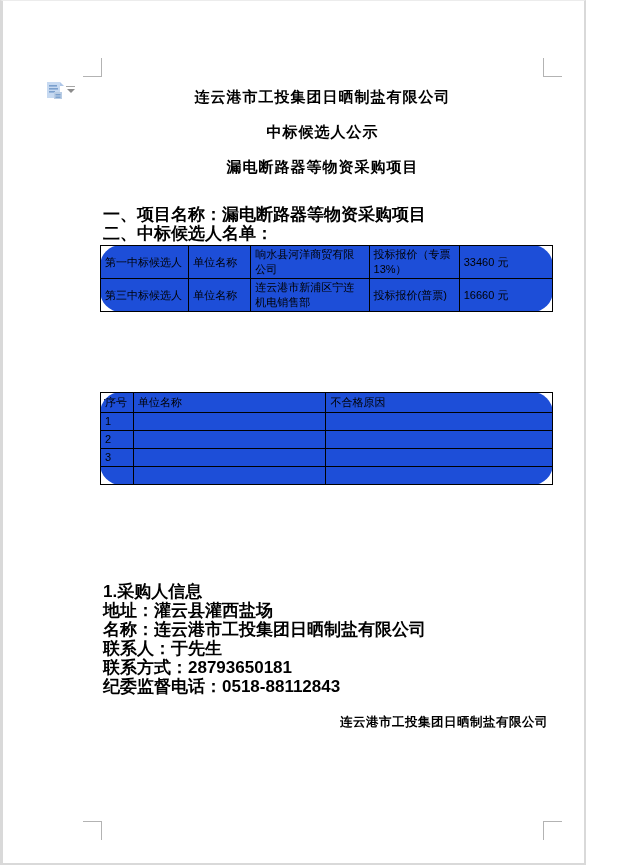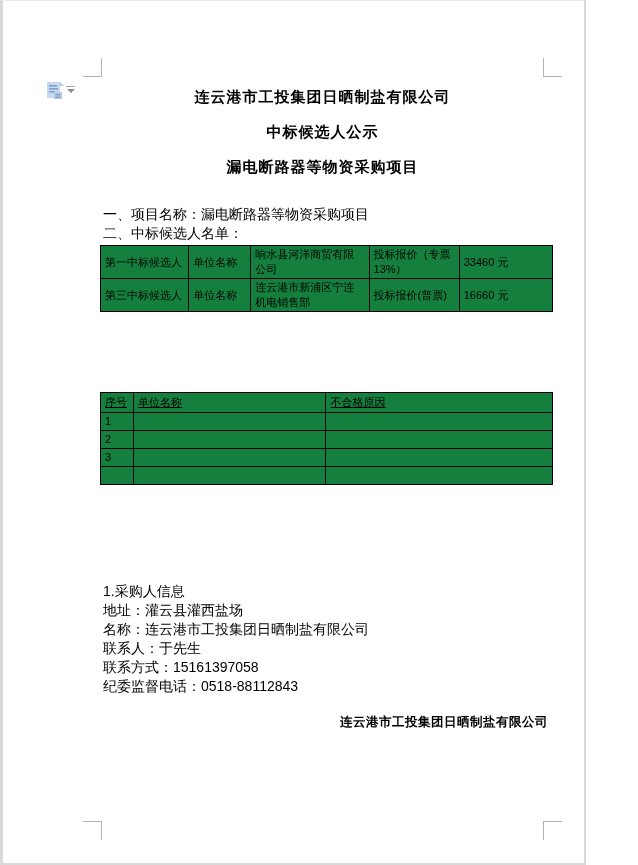--- a/index.html
+++ b/index.html
@@ -33,34 +33,34 @@
   
   .mark { position: absolute; width: 19px; height: 19px; }
   .mark.tl { left: 80px; top: 57px; border-right: 1px solid #b3b3b3; border-bottom: 1px solid #b3b3b3; }
   .mark.tr { left: 540px; top: 57px; border-left: 1px solid #b3b3b3; border-bottom: 1px solid #b3b3b3; }
   .mark.bl { left: 80px; top: 820px; border-right: 1px solid #b3b3b3; border-top: 1px solid #b3b3b3; }
   .mark.br { left: 540px; top: 820px; border-left: 1px solid #b3b3b3; border-top: 1px solid #b3b3b3; }
 
   .titles { position: absolute; left: 99px; top: 78px; width: 441px; text-align: center; }
   .titles .t { font-size: 15px; font-weight: bold; line-height: 35px; letter-spacing: 1px; }
 
-  .body-text { font-size: 14px; line-height: 19px; color: #000; }
+  .body-text { font-size: 17px; line-height: 19px; color: #000; font-weight: bold; }
 
   .sec12 { position: absolute; left: 100px; top: 204px; width: 440px; }
   .sec3  { position: absolute; left: 100px; top: 371px; width: 440px; margin-top: 25px; }
 
-  table { border-collapse: collapse; table-layout: fixed; position: absolute; background: #15803d; }
+  table { border-collapse: collapse; table-layout: fixed; position: absolute; background: #1d4ed8; border-radius: 21px; }
   td, th { border: 1px solid #000; font-size: 11px; font-weight: normal; text-align: left;
            padding: 1px 4px; line-height: 15px; vertical-align: middle; word-break: break-all; }
 
   .tbl-candidates { left: 97px; top: 244px; width: 453px; }
   .tbl-candidates td { height: 32px; }
 
   .tbl-invalid { left: 97px; top: 391px; width: 453px; }
-  .tbl-invalid .hrow td { height: 20px; text-decoration: underline; }
+  .tbl-invalid .hrow td { height: 20px; }
   .tbl-invalid .drow td { height: 18px; }
 
   .paras { position: absolute; left: 100px; top: 507px; width: 446px; }
   .contact { position: absolute; left: 100px; top: 581px; width: 446px; }
 
   .signature { position: absolute; left: 99px; top: 710px; width: 446px; text-align: right; }
   .signature .s { font-size: 12.5px; font-weight: bold; line-height: 22px; letter-spacing: 0.5px; }
 </style>
 </head>
 <body>
@@ -160,21 +160,21 @@
       </tr>
     </tbody>
   </table>
 
 
   <div class="contact body-text">
     <div>1.采购人信息</div>
     <div>地址：灌云县灌西盐场</div>
     <div>名称：连云港市工投集团日晒制盐有限公司</div>
     <div>联系人：于先生</div>
-    <div>联系方式：15161397058</div>
+    <div>联系方式：28793650181</div>
     <div>纪委监督电话：0518-88112843</div>
   </div>
 
   <div class="signature">
     <div class="s">连云港市工投集团日晒制盐有限公司</div>
   </div>
 
 </div>
 
 </body></html>

